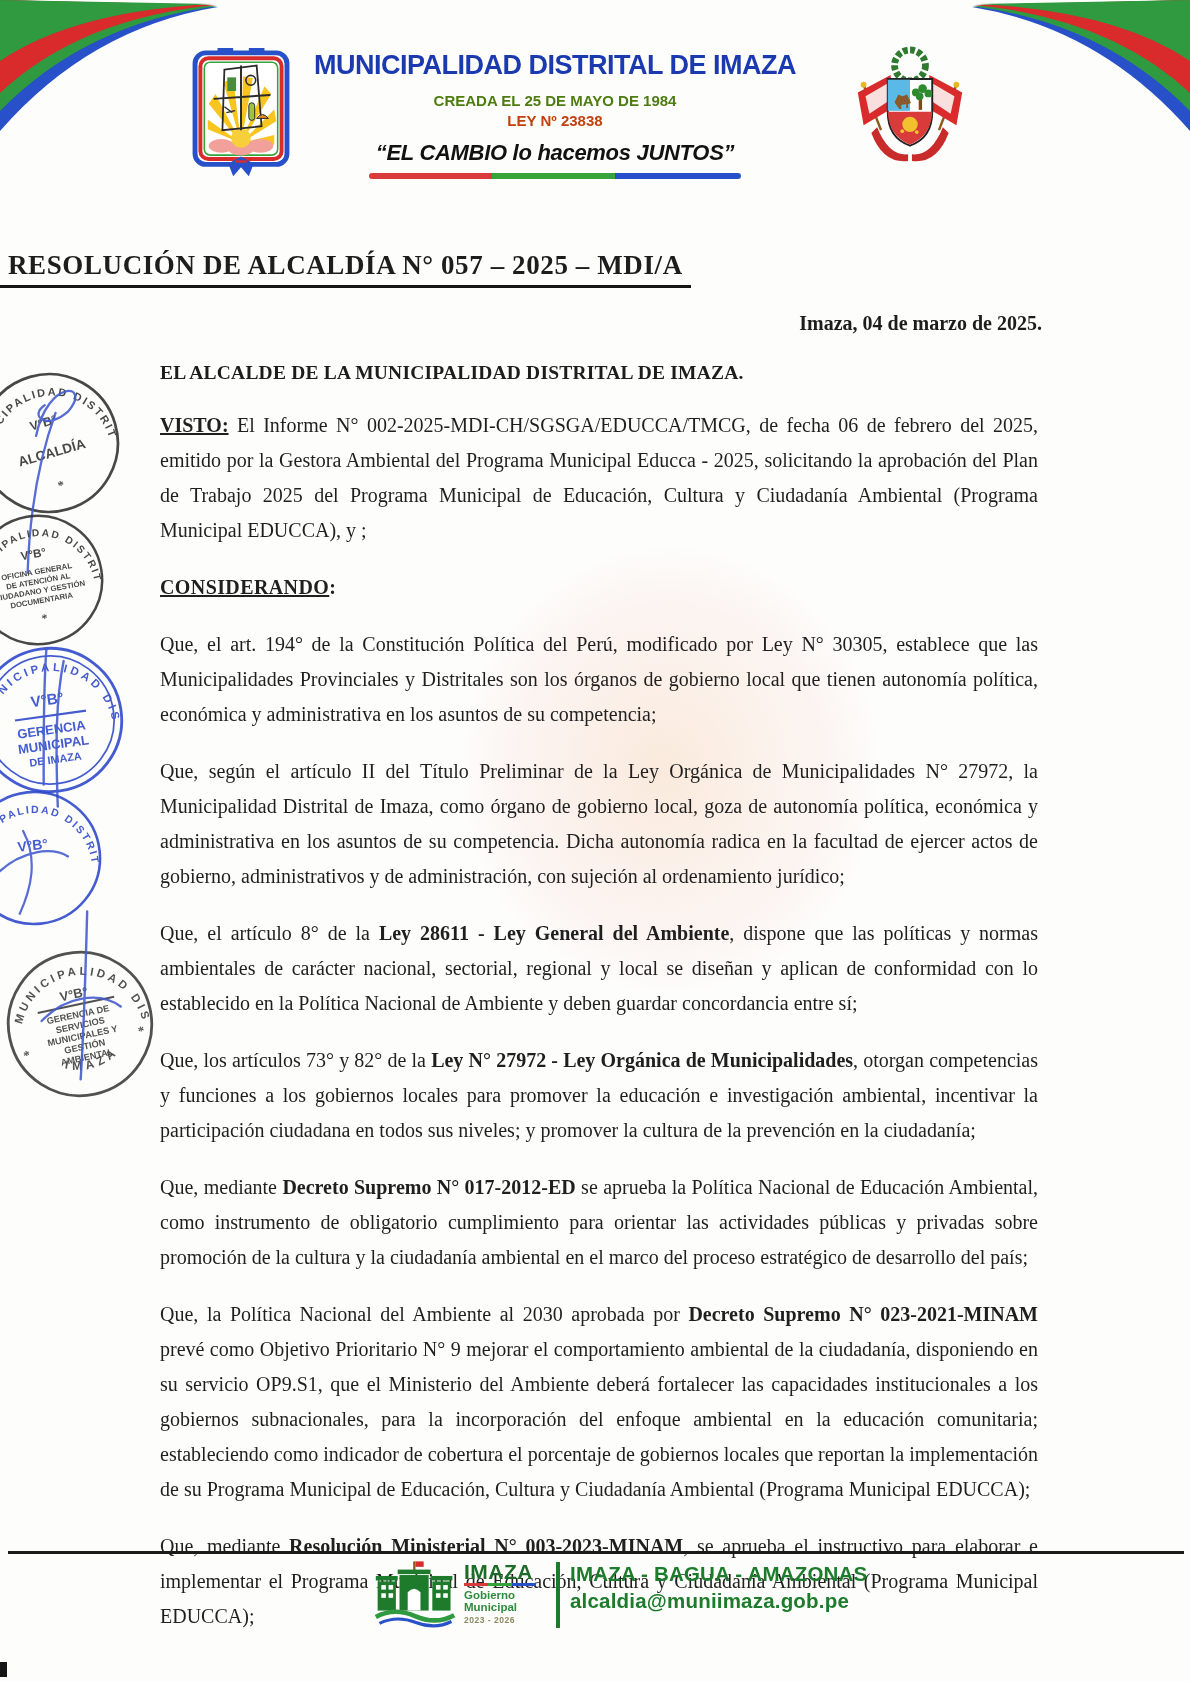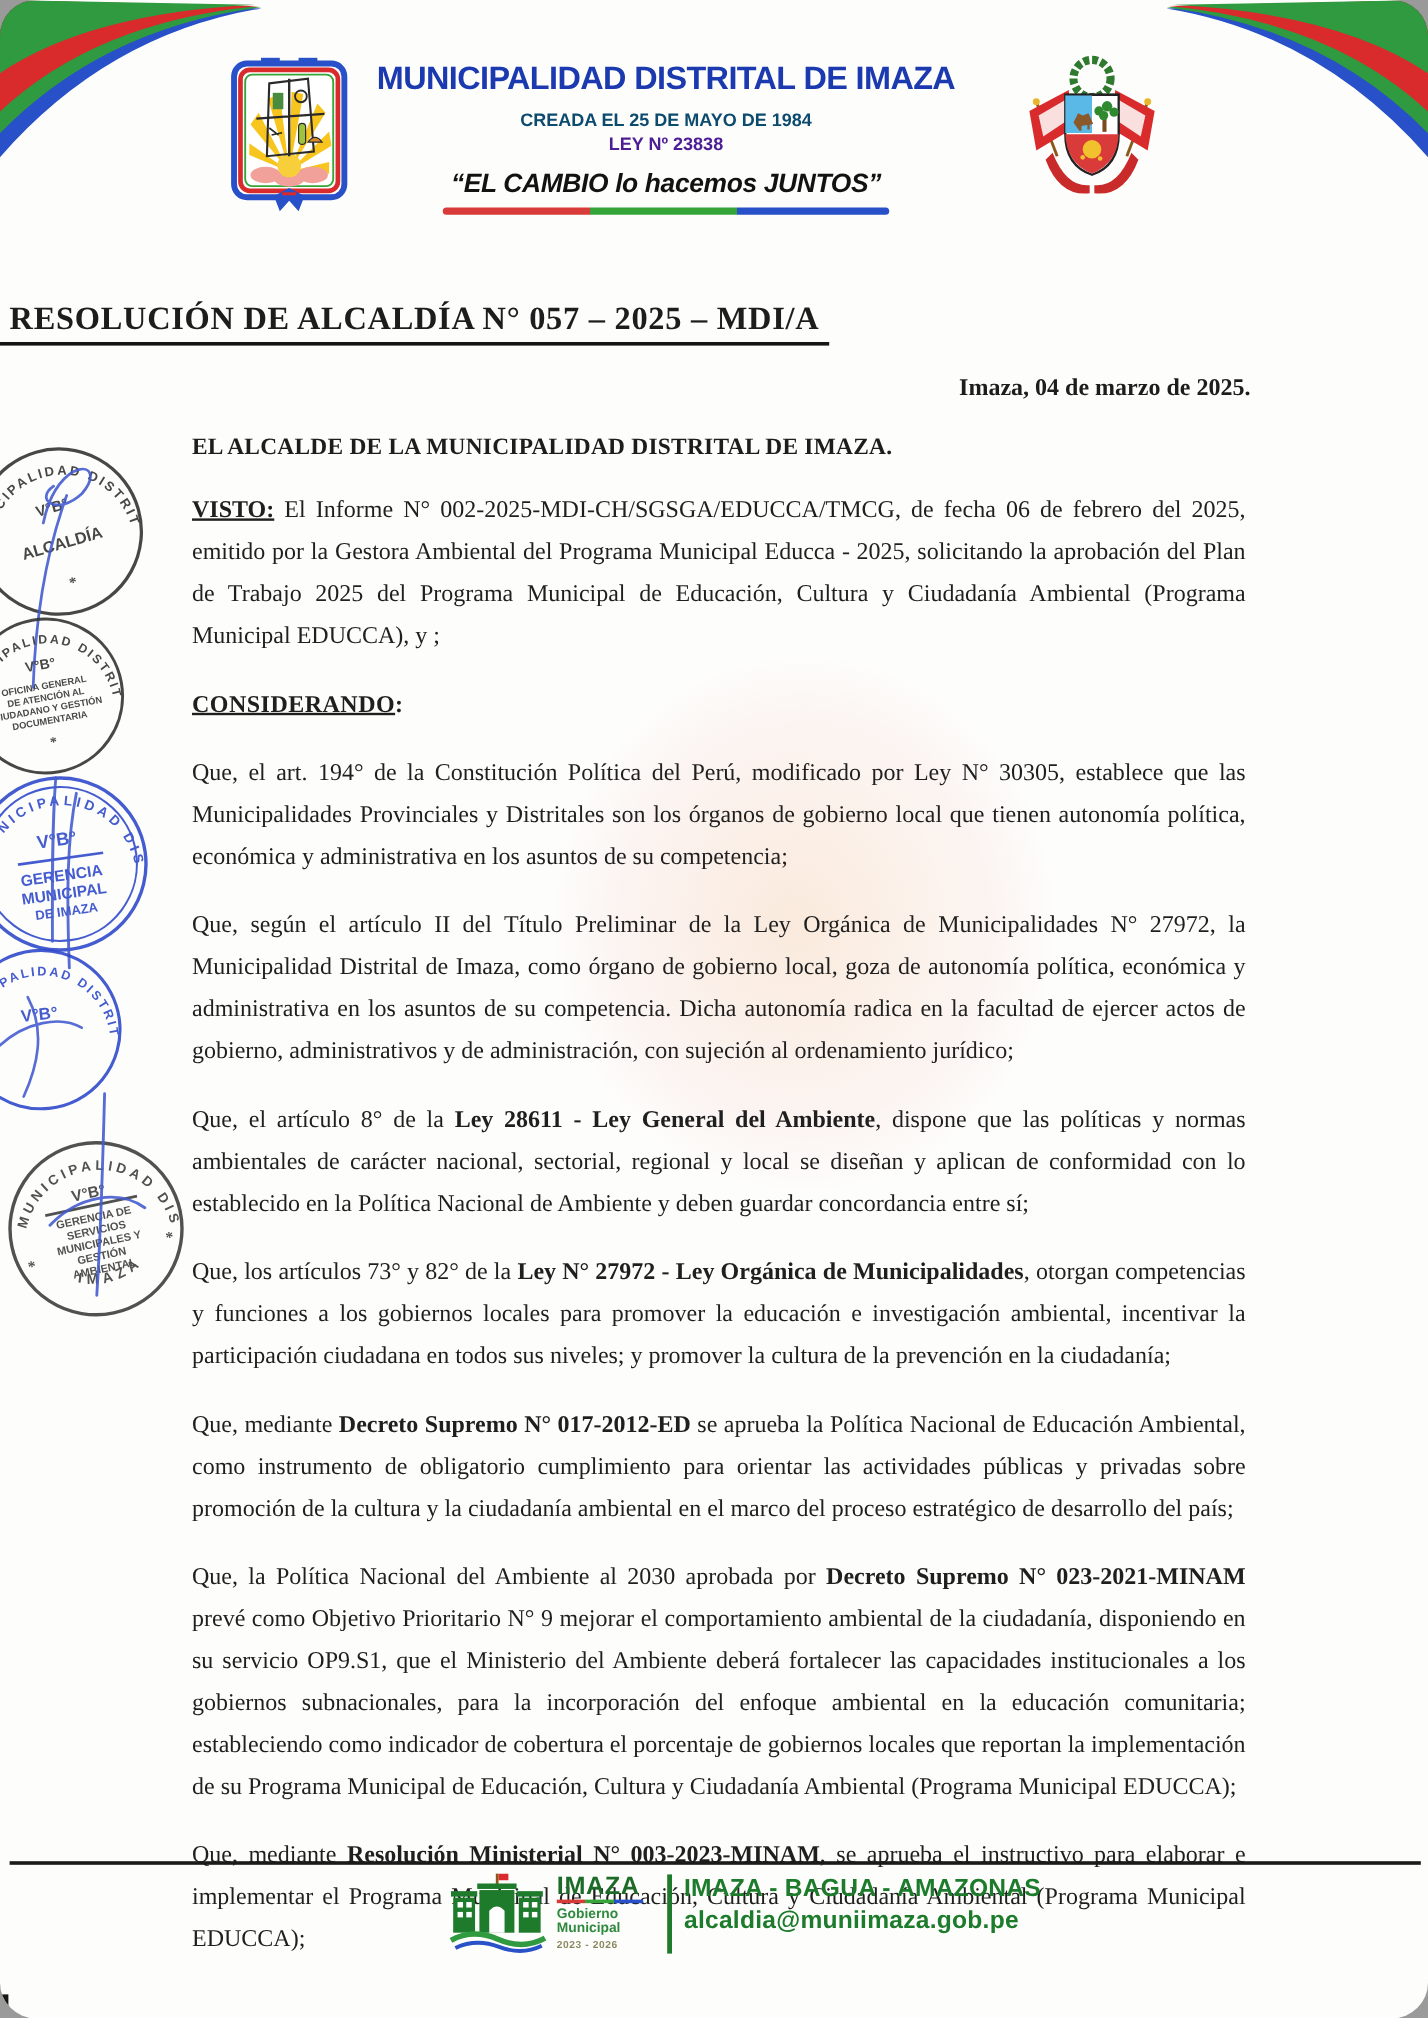--- a/index.html
+++ b/index.html
@@ -1,38 +1,38 @@
 <!DOCTYPE html>
 <html><head>
 <meta charset="utf-8">
 <style>
   html,body{margin:0;padding:0;background:#9a9a9a;}
   .page{position:relative;width:1190px;height:1682px;margin:0 auto;background:#fdfdfb;
-        overflow:hidden;font-family:"Liberation Serif",serif;color:#1d1d1d;border-radius:30px;}
+        overflow:hidden;font-family:"Liberation Serif",serif;color:#1d1d1d;}
   svg{display:block}
 
   
   .ribbon{position:absolute;top:0;}
   .ribbon-left{left:0;}
   .ribbon-right{right:0;transform:scaleX(-1);}
 
   
   .watermark{position:absolute;left:390px;top:470px;width:560px;height:600px;border-radius:50%;
     background:radial-gradient(closest-side,rgba(242,176,60,.11),rgba(235,120,110,.07) 55%,rgba(255,255,255,0) 75%);}
   .watermark2{position:absolute;left:470px;top:560px;width:380px;height:420px;border-radius:50%;
     background:radial-gradient(closest-side,rgba(220,60,60,.06),rgba(255,255,255,0) 70%);}
 
   
   .shield{position:absolute;left:192px;top:48px;}
   .coat{position:absolute;left:852px;top:38px;}
   .head-center{position:absolute;left:285px;top:50px;width:540px;text-align:center;
                font-family:"Liberation Sans",sans-serif;}
   .muni-name{font-size:27px;font-weight:bold;color:#1c3ab0;letter-spacing:-.5px;white-space:nowrap;}
-  .created{margin-top:11px;font-size:15px;font-weight:bold;color:#0c4a6e;}
-  .law{margin-top:3px;font-size:15px;font-weight:bold;color:#4c1d95;}
+  .created{margin-top:11px;font-size:15px;font-weight:bold;color:#4d7c0f;}
+  .law{margin-top:3px;font-size:15px;font-weight:bold;color:#c2410c;}
   .slogan{margin-top:11px;font-size:22px;font-weight:bold;font-style:italic;color:#121212;letter-spacing:-.3px;}
   .tricolor{width:372px;height:6px;margin:7px auto 0;border-radius:3px;
     background:linear-gradient(90deg,#d93a3a 0 33%,#35a53a 33% 66%,#2850c8 66% 100%);}
   .year-phrase{position:absolute;left:0;right:0;top:190px;text-align:center;
                font-size:18px;font-weight:bold;color:#14140f;}
 
   
   .res-title{position:absolute;left:0;right:0;top:250px;text-align:left;}
   .res-title span{display:inline-block;font-size:27px;font-weight:bold;letter-spacing:.6px;
                   border-bottom:3.5px solid #161616;padding:0 8px 4px;}

